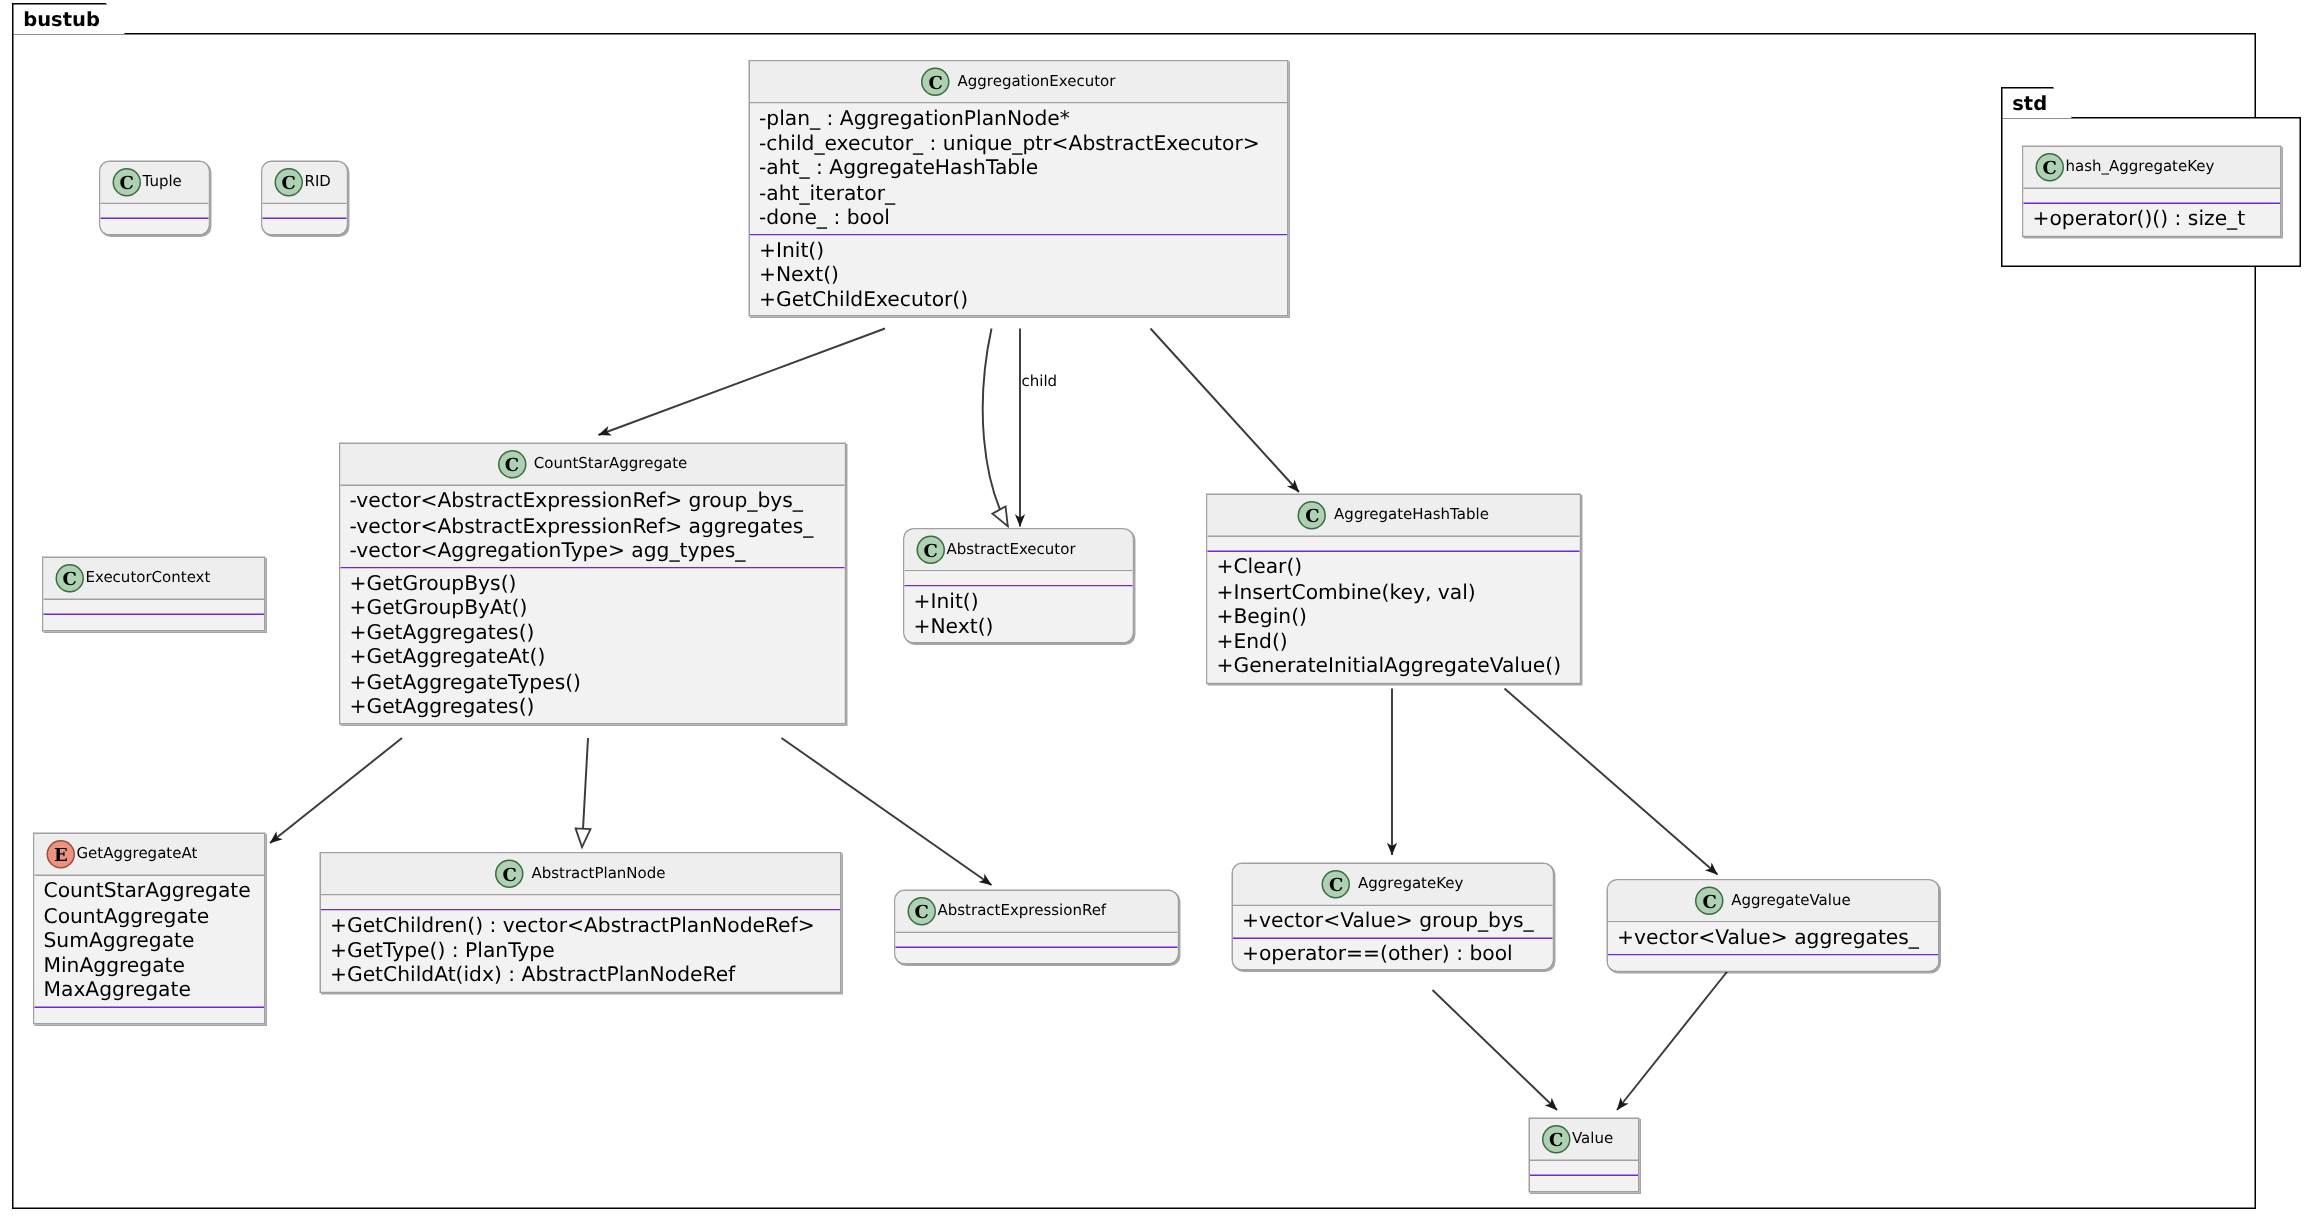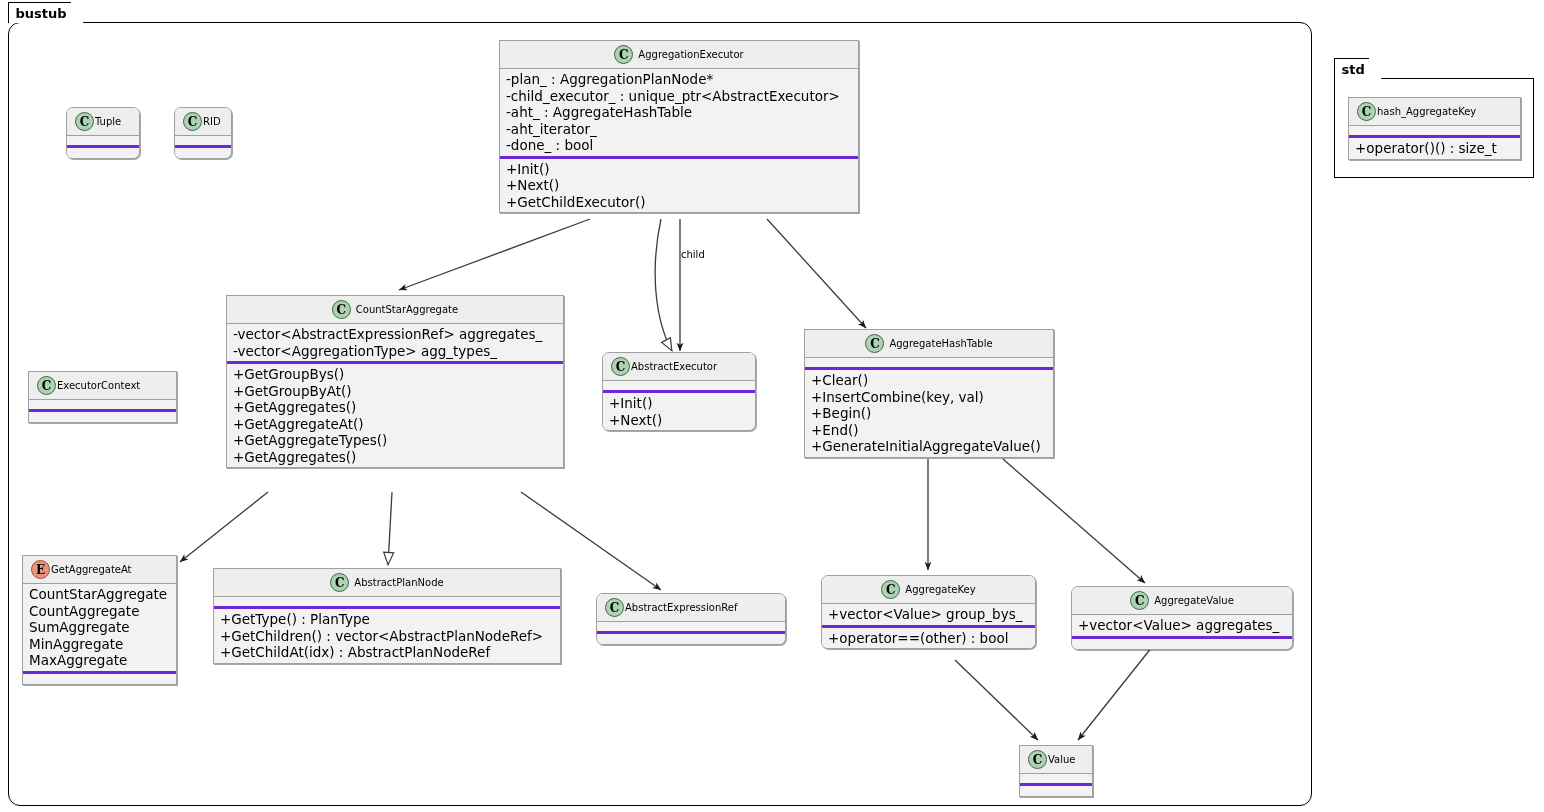--- a/index.html
+++ b/index.html
@@ -30,21 +30,21 @@
   }
   .node.rounded{border-radius:7px;}
   .node .hdr{
     background:#EEEEEE;border-bottom:1px solid #A0A0A0;
     display:flex;align-items:center;justify-content:center;
     gap:5px;padding:4px 8px;white-space:nowrap;
   }
   .node.rounded .hdr{border-radius:6px 6px 0 0;}
   .node .hdr.lefty{justify-content:flex-start;gap:1px;}
   .node .compartment{
-    background:#F2F2F2;padding:2px 6px;border-bottom:3px solid #6d28d9;
+    background:#F2F2F2;padding:2px 6px;border-bottom:1px solid #6d28d9;
     line-height:16.5px;white-space:nowrap;
   }
   .node .compartment:last-child{border-bottom:none;}
   .node.rounded .compartment:last-child{border-radius:0 0 6px 6px;}
   .node .compartment.empty{height:9px;padding:0;}
   .node .compartment.empty2{height:10px;padding:0;}
   .node .row{display:block;}
 
   .badge{
     width:17px;height:17px;border-radius:50%;
@@ -58,21 +58,21 @@
 
   .edge-label{
     position:absolute;font-size:10px;background:transparent;white-space:nowrap;
   }
 </style>
 </head>
 <body>
 
 <div id="canvas">
 
-  <div class="package" style="left:8px;top:22px;width:1304px;height:784px;border-radius:12px;">
+  <div class="package" style="left:8px;top:22px;width:1496px;height:784px;">
     <div class="pkg-tab">
       <span>bustub</span>
     </div>
   </div>
 
   <div class="package" style="left:1334px;top:78px;width:200px;height:100px;">
     <div class="pkg-tab">
       <span>std</span>
     </div>
   </div>
@@ -160,20 +160,21 @@
       <span class="row">+GetChildExecutor()</span>
     </div>
   </div>
 
   <div class="node" style="left:226px;top:295px;width:338px;">
     <div class="hdr">
       <span class="badge cls">C</span>
       <span class="title">CountStarAggregate</span>
     </div>
     <div class="compartment">
+      <span class="row">-vector&lt;AbstractExpressionRef&gt; group_bys_</span>
       <span class="row">-vector&lt;AbstractExpressionRef&gt; aggregates_</span>
       <span class="row">-vector&lt;AggregationType&gt; agg_types_</span>
     </div>
     <div class="compartment">
       <span class="row">+GetGroupBys()</span>
       <span class="row">+GetGroupByAt()</span>
       <span class="row">+GetAggregates()</span>
       <span class="row">+GetAggregateAt()</span>
       <span class="row">+GetAggregateTypes()</span>
       <span class="row">+GetAggregates()</span>
@@ -222,22 +223,22 @@
     <div class="compartment empty2"></div>
   </div>
 
   <div class="node" style="left:213px;top:568px;width:348px;">
     <div class="hdr">
       <span class="badge cls">C</span>
       <span class="title">AbstractPlanNode</span>
     </div>
     <div class="compartment empty"></div>
     <div class="compartment">
+      <span class="row">+GetChildren() : vector&lt;AbstractPlanNodeRef&gt;</span>
       <span class="row">+GetType() : PlanType</span>
-      <span class="row">+GetChildren() : vector&lt;AbstractPlanNodeRef&gt;</span>
       <span class="row">+GetChildAt(idx) : AbstractPlanNodeRef</span>
     </div>
   </div>
 
   <div class="node rounded" style="left:596px;top:593px;width:190px;">
     <div class="hdr lefty">
       <span class="badge cls">C</span>
       <span class="title">AbstractExpressionRef</span>
     </div>
     <div class="compartment empty"></div>

